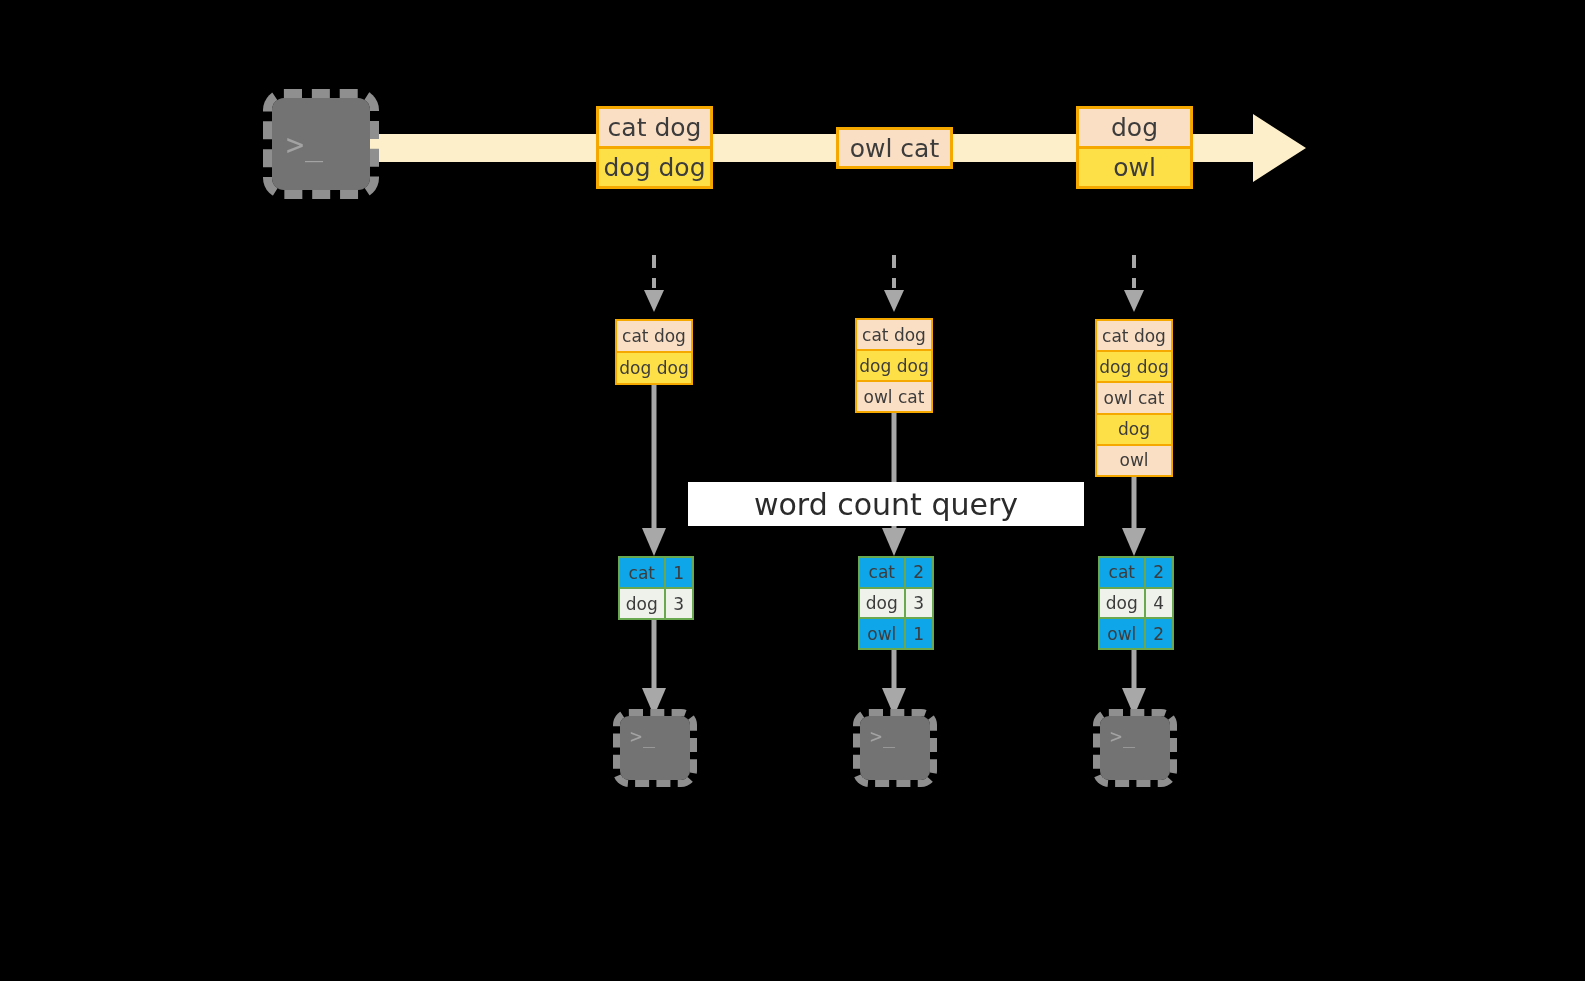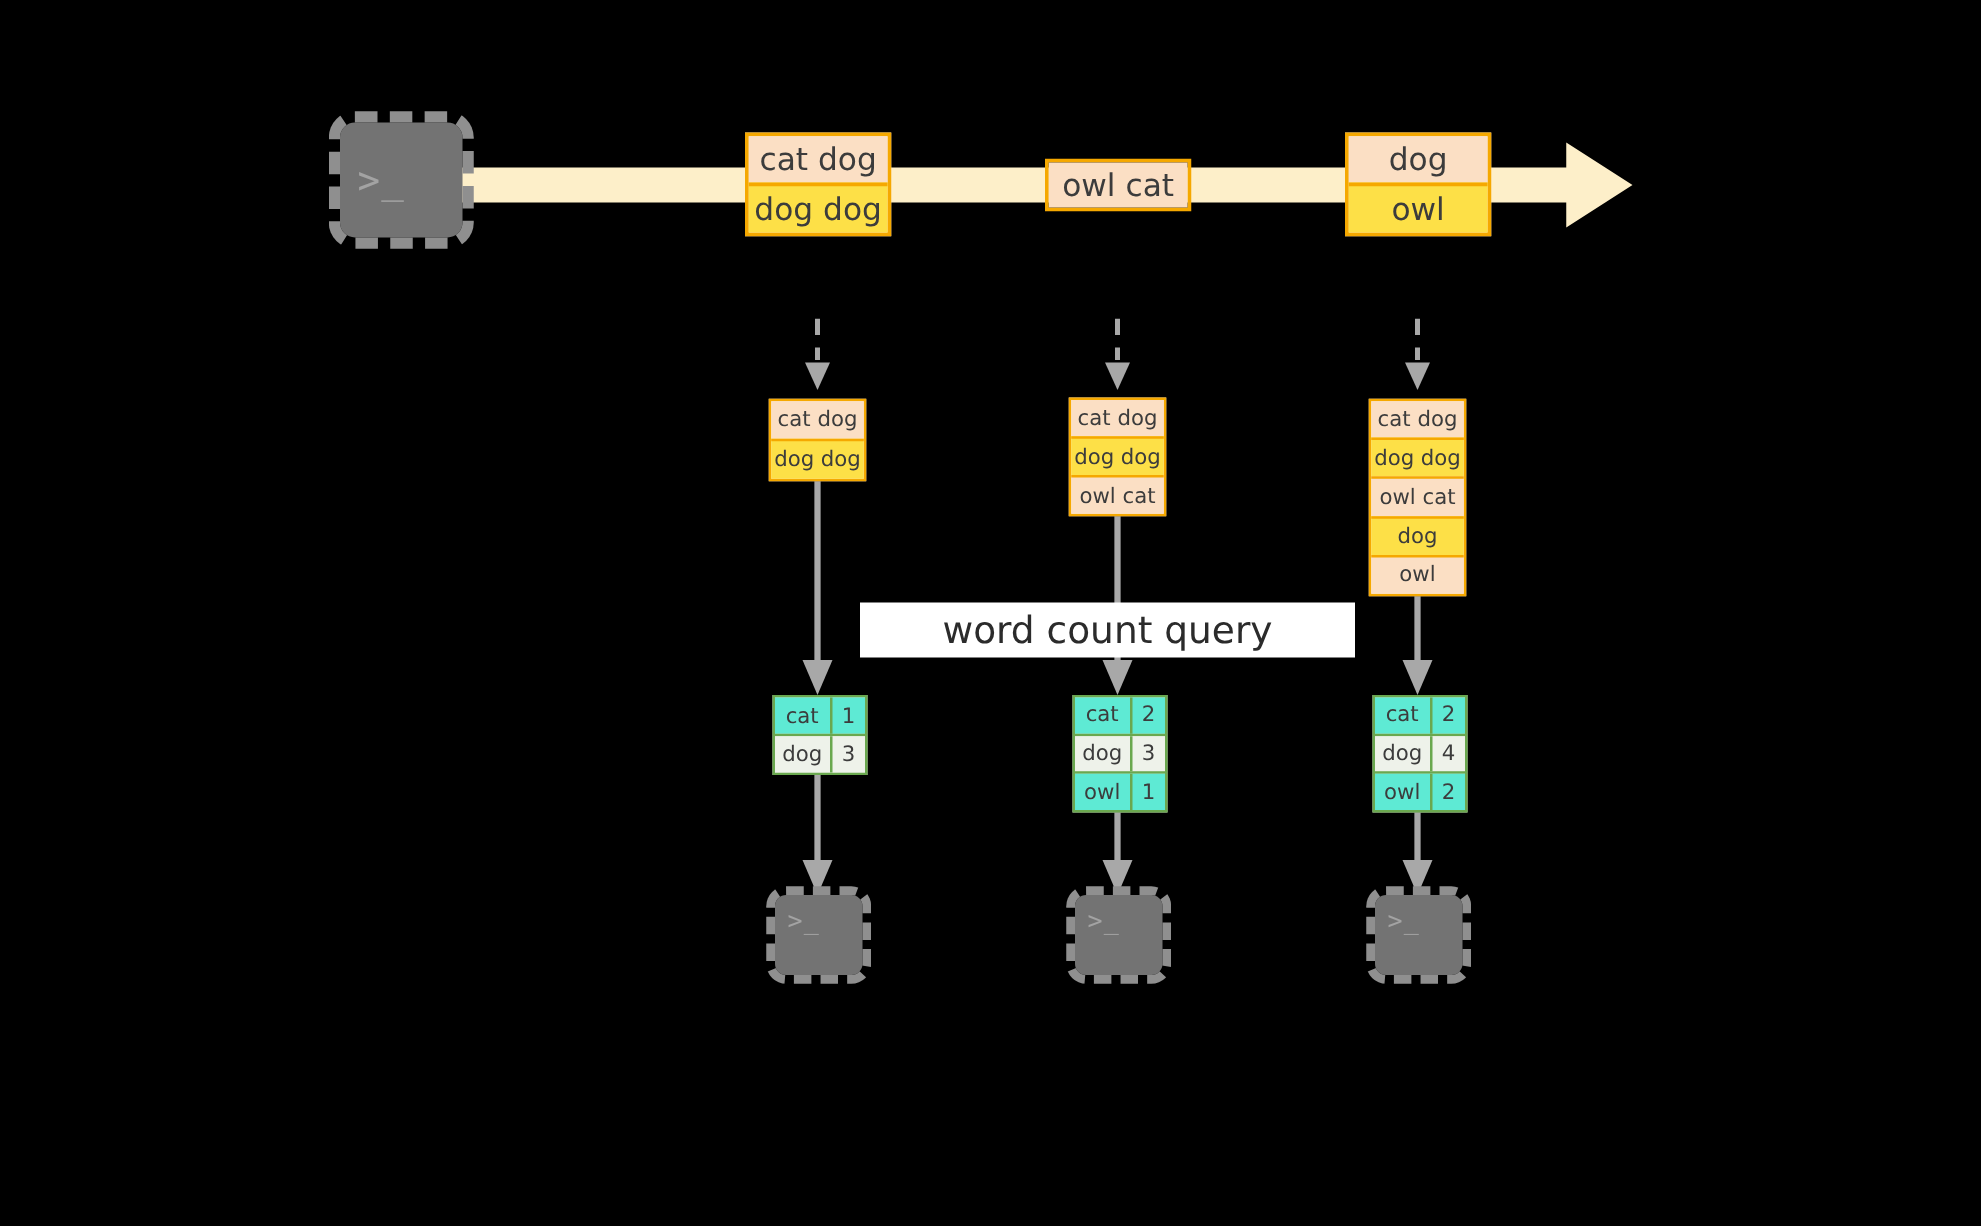--- a/index.html
+++ b/index.html
@@ -83,21 +83,21 @@
     flex: 1 1 0;
     display: flex;
   }
   .tbl .row + .row { border-top: 2.5px solid #6aa84f; }
   .tbl .row .k, .tbl .row .v {
     display: flex;
     align-items: center;
     justify-content: center;
     color: #3c3c3c;
     font-size: 17px;
-    background: #5eead4;
+    background: #0ea5e9;
   }
   .tbl .row.lite .k, .tbl .row.lite .v { background: #eef2ea; }
   .tbl .row .k { width: 46px; }
   .tbl .row .v { width: 30px; border-left: 2.5px solid #6aa84f; }
 
   
   .qlabel {
     position: absolute;
     background: #ffffff;
     display: flex;

